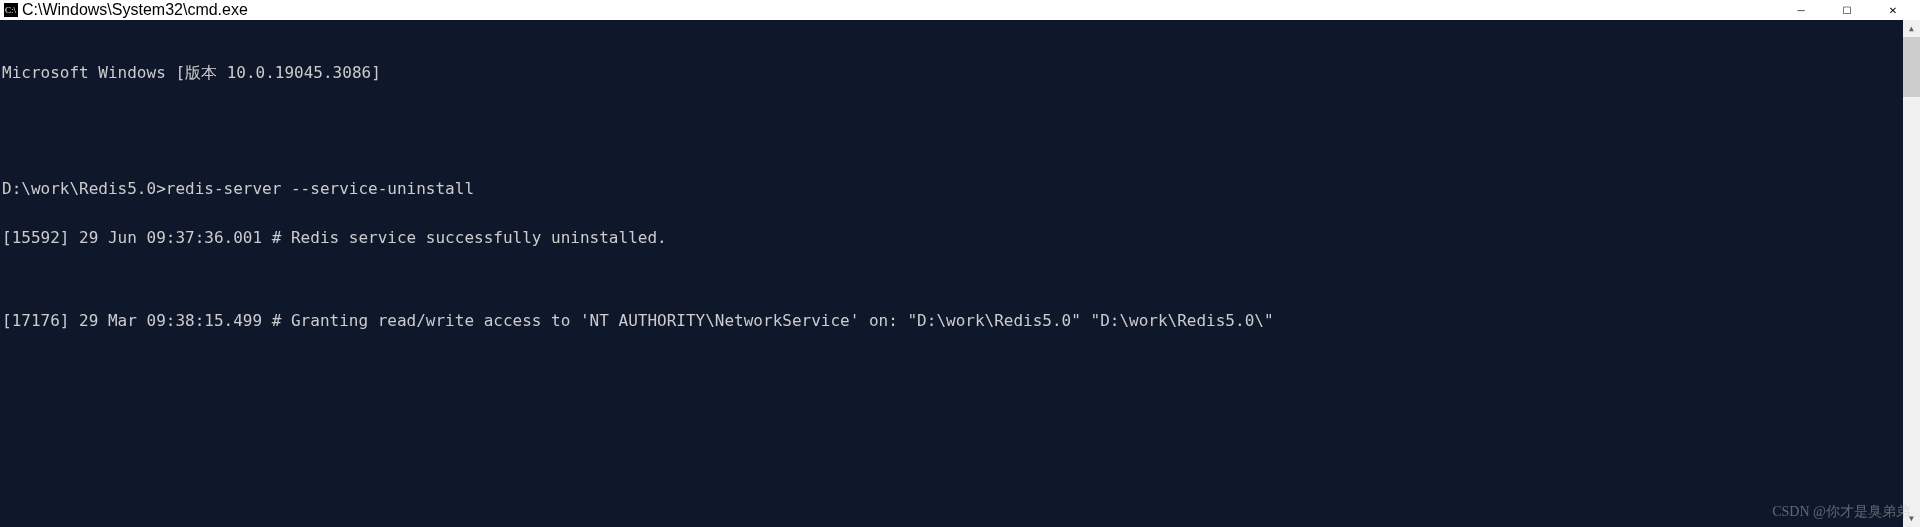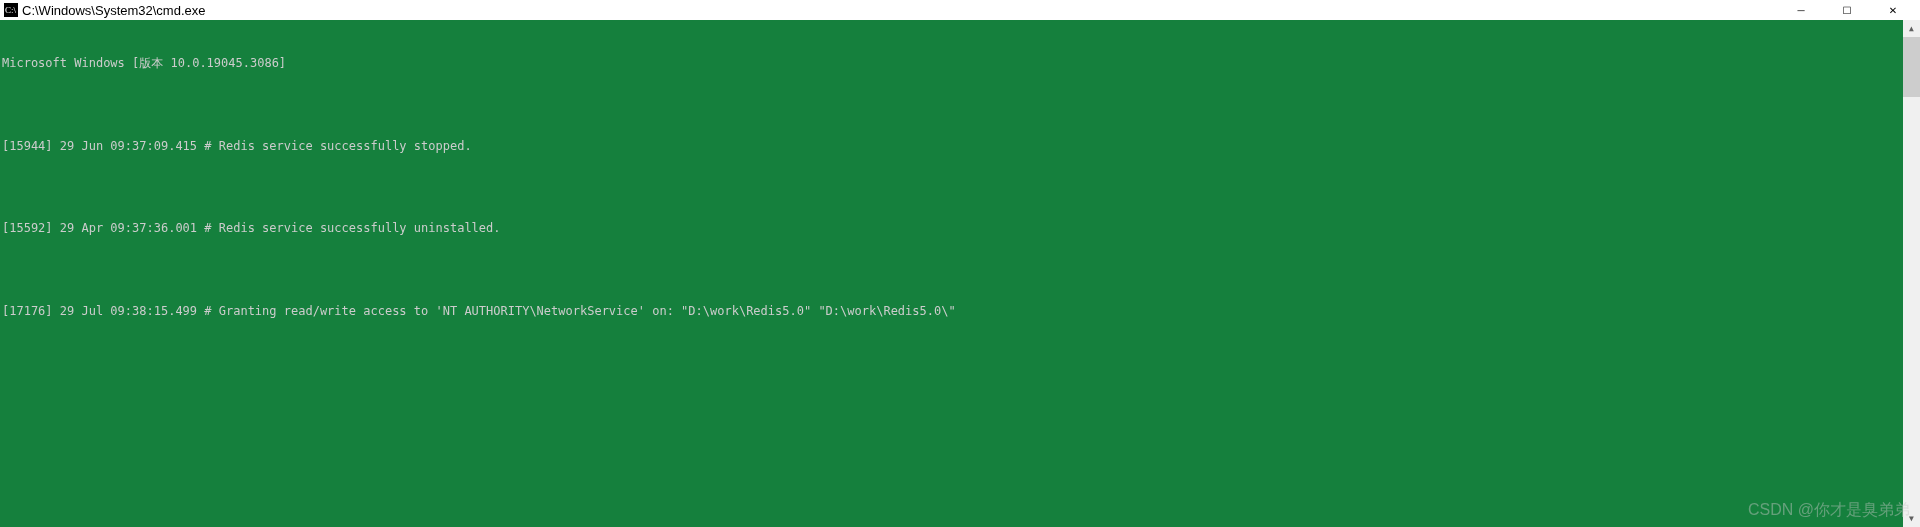--- a/index.html
+++ b/index.html
@@ -28,42 +28,42 @@
     .titlebar-icon {
       width: 14px;
       height: 14px;
       margin-right: 4px;
       display: inline-flex;
       align-items: center;
       justify-content: center;
     }
     .titlebar-title {
       flex: 1;
-      font-size: 13px;
+      font-size: 16px;
     }
     .titlebar-controls {
       display: flex;
       gap: 0;
     }
     .titlebar-btn {
       width: 46px;
       height: 20px;
       display: flex;
       align-items: center;
       justify-content: center;
       cursor: pointer;
       font-size: 10px;
       color: #000;
     }
     .terminal {
-      background: #15803d;
+      background: #0f172a;
       color: #ccc;
-      font-size: 12px;
+      font-size: 16px;
       line-height: 16.5px;
-      padding: 2px 2px;
+      padding: 12px 2px;
       white-space: pre;
       font-family: 'NSimSun', 'SimSun', Consolas, monospace;
       height: calc(100% - 20px);
       position: relative;
     }
     .terminal-line {
       white-space: pre;
     }
     .scrollbar {
       position: absolute;
@@ -91,22 +91,22 @@
       position: absolute;
       background: #f0f0f0;
     }
     .scrollbar-arrow.up { top: 0; }
     .scrollbar-arrow.down { bottom: 0; }
     .watermark {
       position: absolute;
       right: 10px;
       bottom: 6px;
       color: rgba(200,200,200,0.45);
-      font-size: 16px;
-      font-family: Liberation Sans, sans-serif;
+      font-size: 14px;
+      font-family: Liberation Serif, serif;
     }
   </style>
 </head>
 <body>
 
 <div class="titlebar">
   <span class="titlebar-icon">
     <svg width="14" height="14" viewBox="0 0 14 14">
       <rect x="0" y="0" width="14" height="14" fill="#000"></rect>
       <text x="1" y="10" font-size="9" fill="#fff" font-family="Consolas">C:\</text>
@@ -116,25 +116,25 @@
   <div class="titlebar-controls">
     <div class="titlebar-btn">─</div>
     <div class="titlebar-btn">☐</div>
     <div class="titlebar-btn">✕</div>
   </div>
 </div>
 
 <div class="terminal">
   <div class="terminal-line">Microsoft Windows [版本 10.0.19045.3086]</div>
   <div class="terminal-line"></div>
-  <div class="terminal-line">[15944] 29 Jun 09:37:09.415 # Redis service successfully stopped.</div>
   <div class="terminal-line"></div>
-  <div class="terminal-line">[15592] 29 Apr 09:37:36.001 # Redis service successfully uninstalled.</div>
+  <div class="terminal-line">D:\work\Redis5.0&gt;redis-server --service-uninstall</div>
+  <div class="terminal-line">[15592] 29 Jun 09:37:36.001 # Redis service successfully uninstalled.</div>
   <div class="terminal-line"></div>
-  <div class="terminal-line">[17176] 29 Jul 09:38:15.499 # Granting read/write access to 'NT AUTHORITY\NetworkService' on: "D:\work\Redis5.0" "D:\work\Redis5.0\"</div>
+  <div class="terminal-line">[17176] 29 Mar 09:38:15.499 # Granting read/write access to 'NT AUTHORITY\NetworkService' on: "D:\work\Redis5.0" "D:\work\Redis5.0\"</div>
   
   <div class="terminal-line"></div>
   
   
   <div class="terminal-line"></div>
   
 </div>
 
 <div class="scrollbar">
   <div class="scrollbar-arrow up">▲</div>

